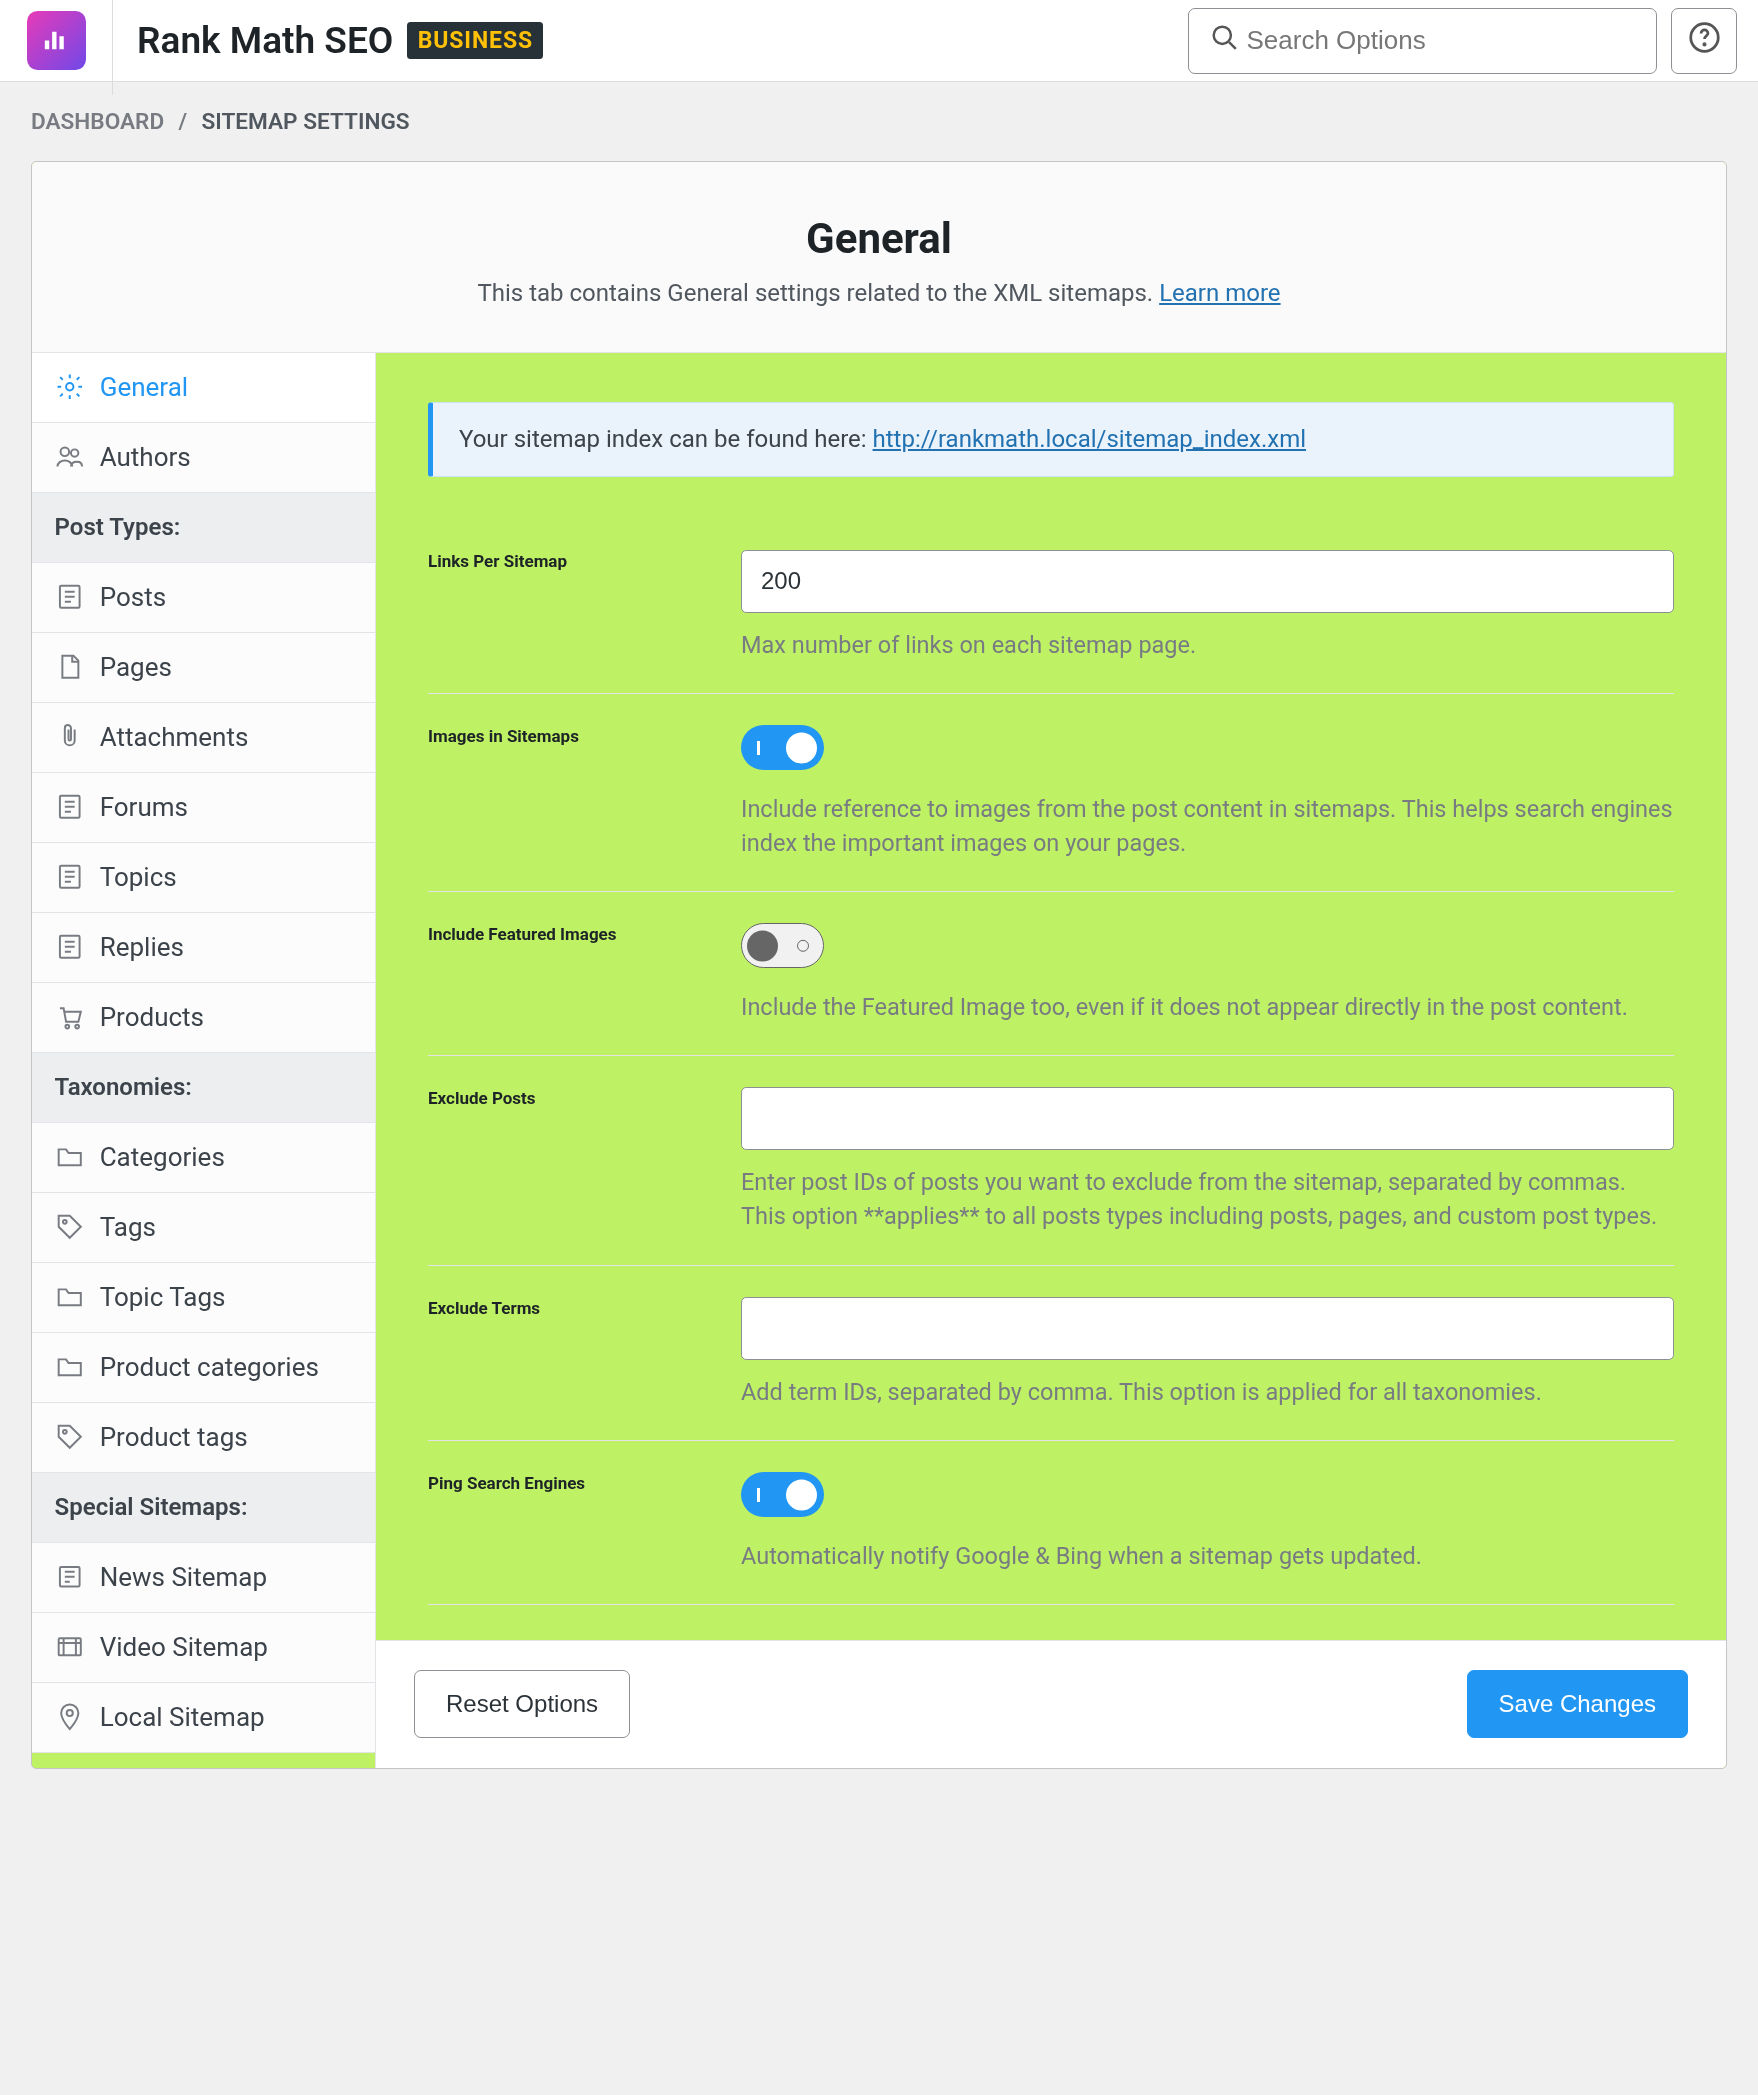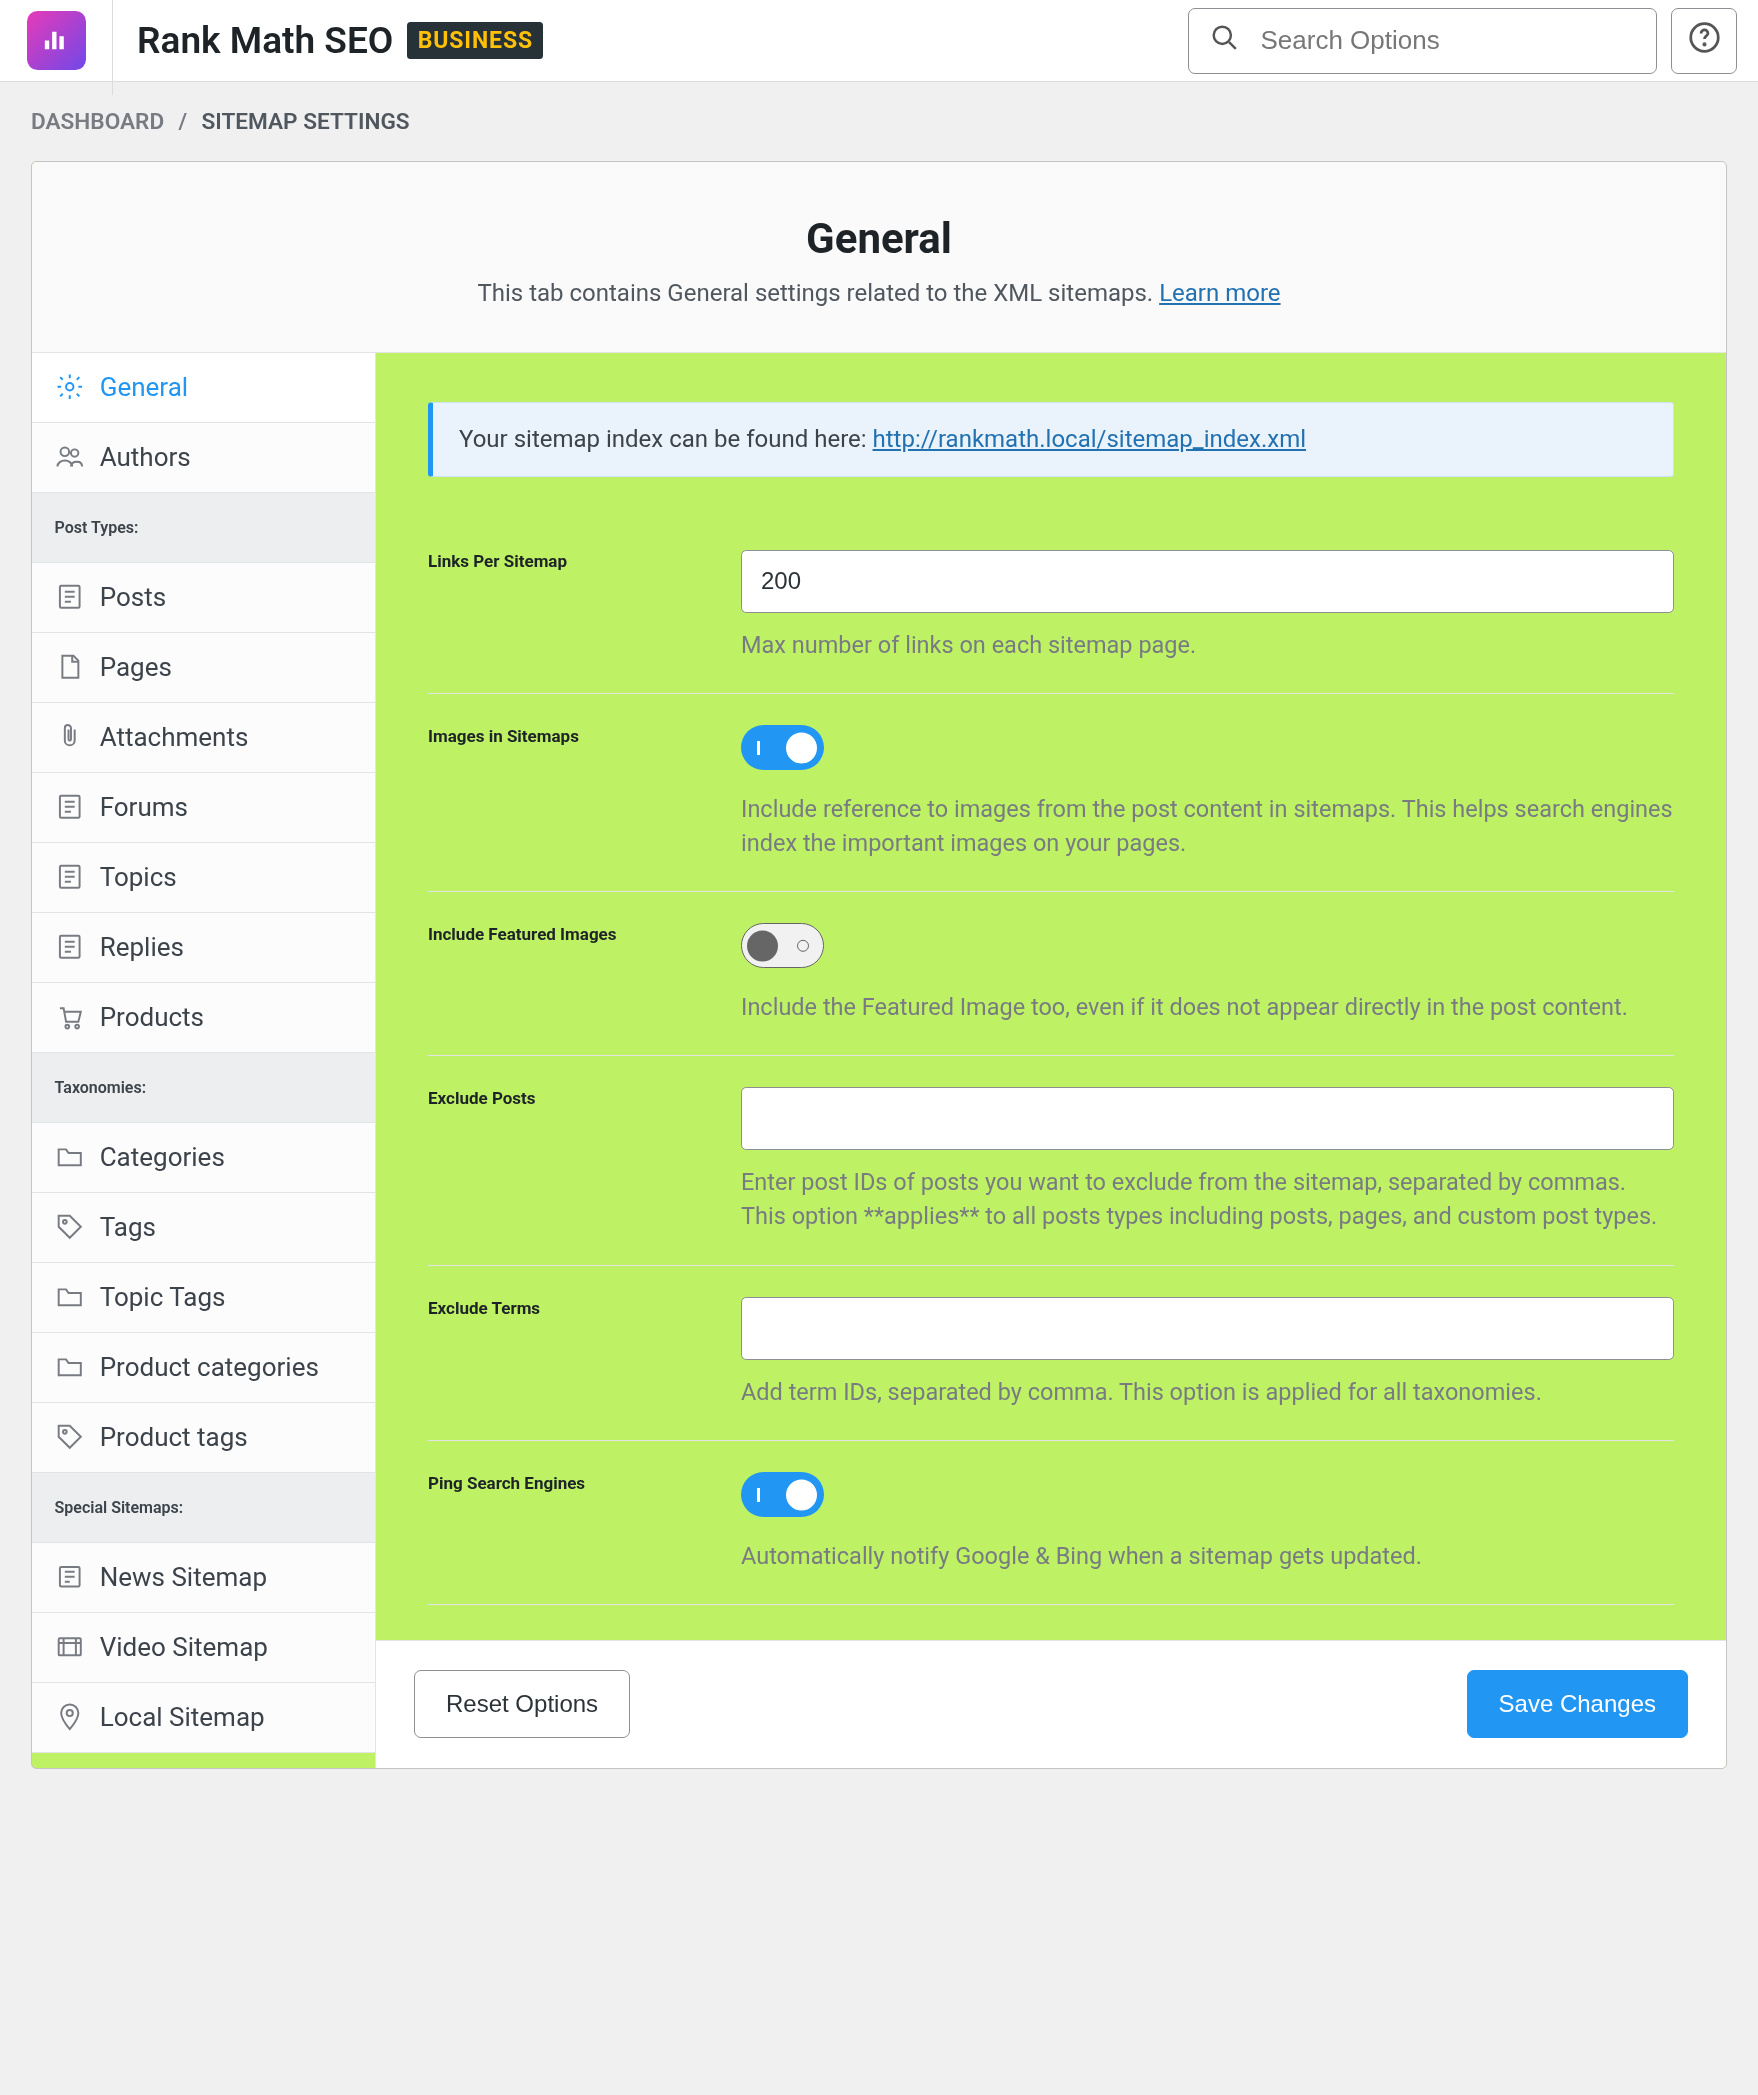--- a/index.html
+++ b/index.html
@@ -57,21 +57,21 @@
   padding-right: 21px;
 }
 .search-wrap {
   display: flex;
   align-items: center;
   border: 0.9px solid #8c8f94;
   border-radius: 7px;
   height: 66px;
   width: 469px;
   padding: 0 21px;
-  gap: 21px;
+  gap: 7px;
 }
 .search-wrap svg { width: 29.5px; height: 29.5px; stroke: #555; fill: none; stroke-width: 2; }
 .search-wrap input {
   border: none;
   outline: none;
   font-size: 26px;
   flex: 1;
   color: #555;
 }
 .search-wrap input::placeholder { color: #777; }
@@ -128,21 +128,21 @@
   color: #3c434a;
   cursor: pointer;
 }
 .sb-item.active { color: #2196f3; background: #fff; }
 .sb-item.active .sb-icon svg { stroke: #2196f3; }
 .sb-group {
   padding: 0 22.6px;
   height: 70px;
   display: flex;
   align-items: center;
-  font-size: 16px;
+  font-size: 24px;
   font-weight: 600;
   color: #3c434a;
   background: #eceef0;
   border-bottom: 0.9px solid #e2e4e7;
 }
 .sb-icon { width: 29.5px; height: 29.5px; display: flex; align-items: center; justify-content: center; }
 .sb-icon svg { width: 29.5px; height: 29.5px; stroke: #787c82; fill: none; stroke-width: 1.6; }
 .content { flex: 1; padding: 49px 52px 35px; }
 .notice {
   background: #eaf3fb;

